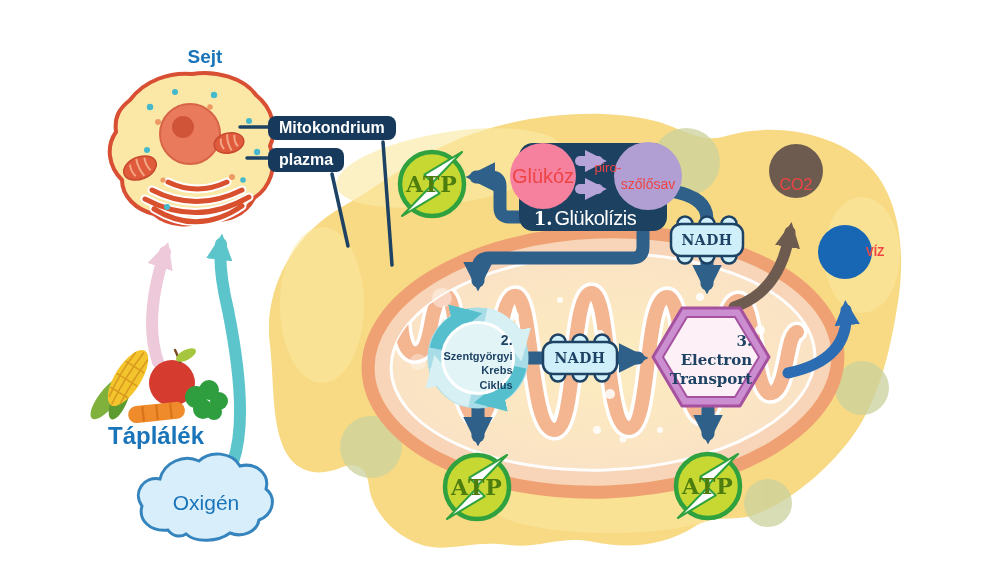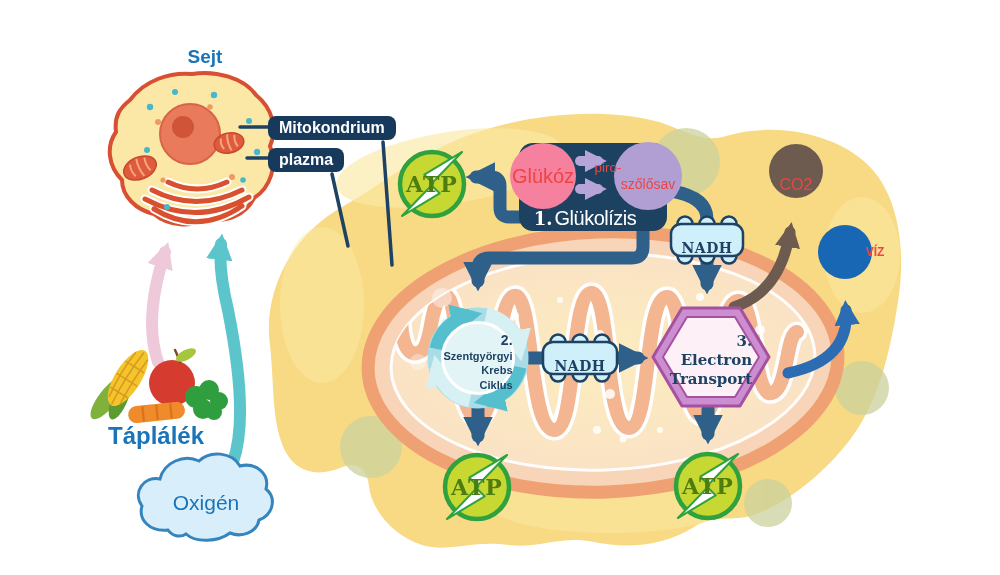--- a/index.html
+++ b/index.html
@@ -7,21 +7,21 @@
          font-family:"Liberation Sans",sans-serif;}
   #stage svg.art{position:absolute;left:0;top:0;}
   .lbl{position:absolute;transform:translate(-50%,-50%);white-space:nowrap;text-align:right;}
   .blue-lbl{color:#1a74b9;font-weight:700;}
   .pill{position:absolute;background:#16395c;color:#ffffff;font-weight:700;font-size:16px;
         padding:3px 11px;border-radius:8px;transform:translate(0,-50%);}
   .white-lbl{color:#ef4444;}
   .atp-text{color:#4d7c0f;font-family:"DejaVu Serif","Liberation Serif",serif;
             font-weight:700;font-size:22px;letter-spacing:1px;}
   .nadh-text{color:#1d4263;font-family:"DejaVu Serif","Liberation Serif",serif;
-             font-weight:700;font-size:14px;letter-spacing:.5px;margin-top:8px;}
+             font-weight:700;font-size:14px;letter-spacing:.5px;}
   .krebs-block{font-size:11px;font-weight:700;line-height:1.3;color:#1d4263;}
   .krebs-block .num{font-size:14px;}
   .hex-block{font-family:"DejaVu Serif","Liberation Serif",serif;font-size:15px;
              font-weight:700;line-height:1.25;color:#1d4263;}
   .glyco-line{display:flex;align-items:baseline;gap:2px;color:#fff;}
   .glyco-line .num{font-family:"DejaVu Serif","Liberation Serif",serif;font-weight:700;font-size:18px;}
   .glyco-line .word{font-size:20px;font-weight:400;letter-spacing:-0.5px;}
 </style>
 </head>
 <body>

